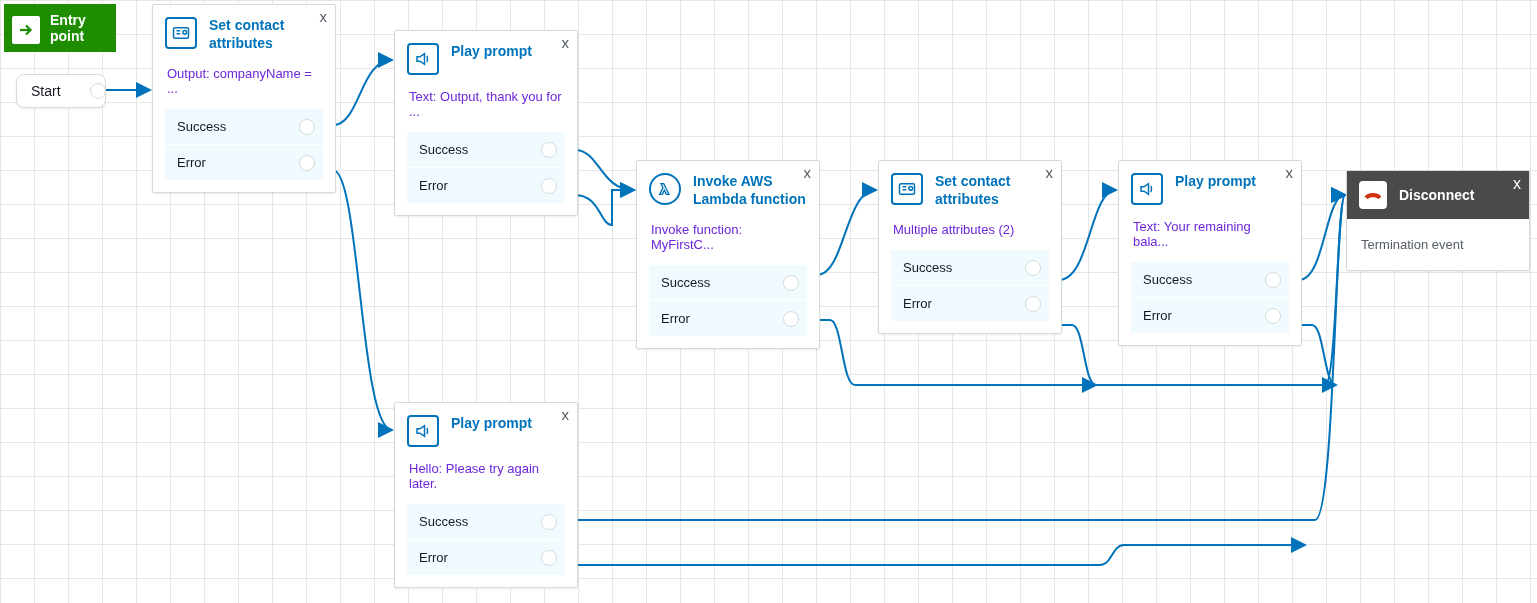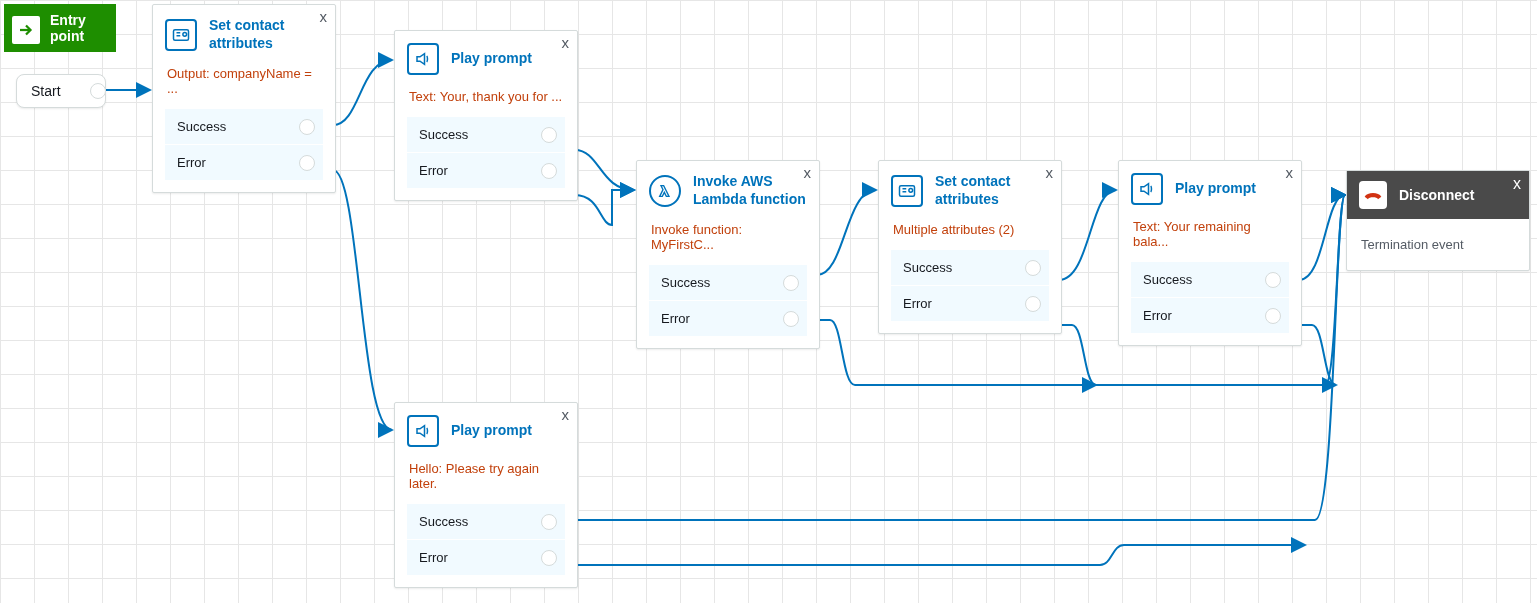--- a/index.html
+++ b/index.html
@@ -3,23 +3,23 @@
 <meta charset="utf-8">
 <style>
   html,body{margin:0;padding:0;font-family:"Amazon Ember","Helvetica Neue",Arial,sans-serif;background:#fff;color:#16191f}
   .canvas{position:relative;width:1537px;height:603px;overflow:hidden;
     background-image:linear-gradient(#e6e6e6 1px,transparent 1px),linear-gradient(90deg,#e6e6e6 1px,transparent 1px);
     background-size:34px 34px}
   svg.connectors{position:absolute;left:0;top:0;width:1537px;height:603px;pointer-events:none}
   .node{position:absolute;background:#fff;border:1px solid #d5dbdb;border-radius:2px;
     box-shadow:0 1px 2px rgba(0,0,0,.08);padding:8px 12px 12px 12px}
   .node .close{position:absolute;top:4px;right:8px;font-size:15px;color:#545b64;cursor:pointer;line-height:1}
-  .node .header{display:flex;align-items:center;gap:12px;padding:4px 0 10px 0}
+  .node .header{display:flex;align-items:flex-start;gap:12px;padding:4px 0 10px 0}
   .node .title{color:#0073bb;font-weight:700;font-size:14px;line-height:1.25}
-  .node .detail{color:#c2410c;font-size:13px;padding:4px 2px 12px 2px}
+  .node .detail{color:#6d28d9;font-size:13px;padding:4px 2px 12px 2px}
   .branch{position:relative;background:#f1faff;padding:10px 12px;color:#16191f;font-size:13px;
     border-top:1px solid #fff}
   .branch .port{position:absolute;right:8px;top:50%;transform:translateY(-50%);
     width:14px;height:14px;border-radius:50%;background:#fff;border:1px solid #d5dbdb}
   .iconbox{width:28px;height:28px;border:2px solid #0073bb;border-radius:4px;display:flex;
     align-items:center;justify-content:center;flex:0 0 auto;color:#0073bb}
   
   .entry{position:absolute;background:#1e8e00;color:#fff;padding:8px 16px 8px 8px;display:flex;
     align-items:flex-end;gap:10px;font-weight:700;font-size:14px;line-height:1.15}
   .entry .eicon{width:28px;height:28px;background:#fff;border-radius:2px;display:flex;
@@ -124,21 +124,21 @@
     <span class="close">x</span>
     <div class="header">
       <span class="iconbox">
         <svg width="18" height="18" viewBox="0 0 24 24" fill="none" stroke="#0073bb" stroke-width="2">
           <path d="M4 9v6h4l6 4V5l-6 4H4z"></path>
             <path d="M17 8c1.3 1.3 1.3 6.7 0 8"></path>
         </svg>
       </span>
       <span class="title">Play prompt</span>
     </div>
-    <div class="detail">Text: Your, thank you for ...</div>
+    <div class="detail">Text: Output, thank you for ...</div>
     <div class="branch">
       <span>Success</span>
       <span class="port"></span>
     </div>
     <div class="branch">
       <span>Error</span>
       <span class="port"></span>
     </div>
   </div>
 

